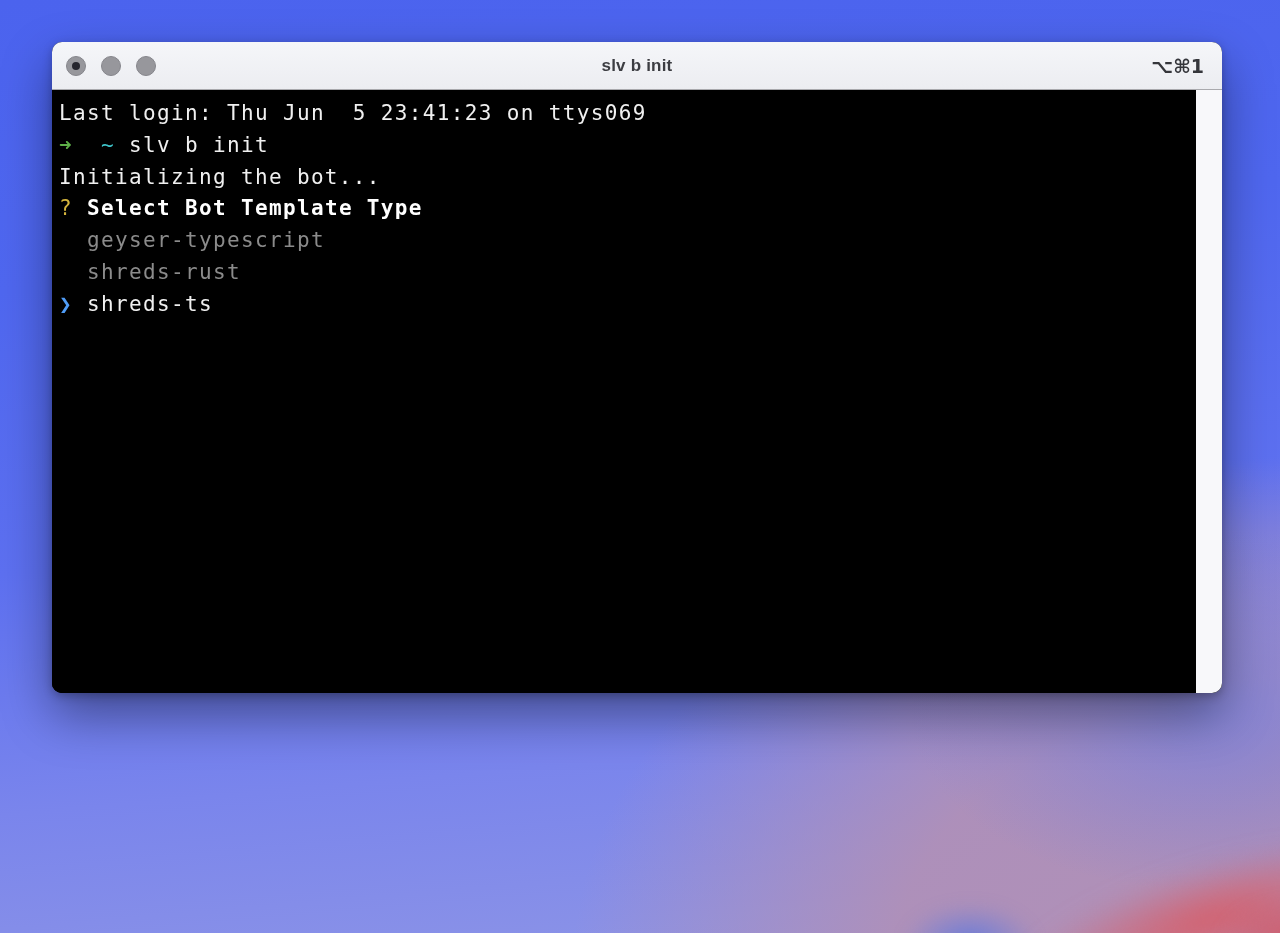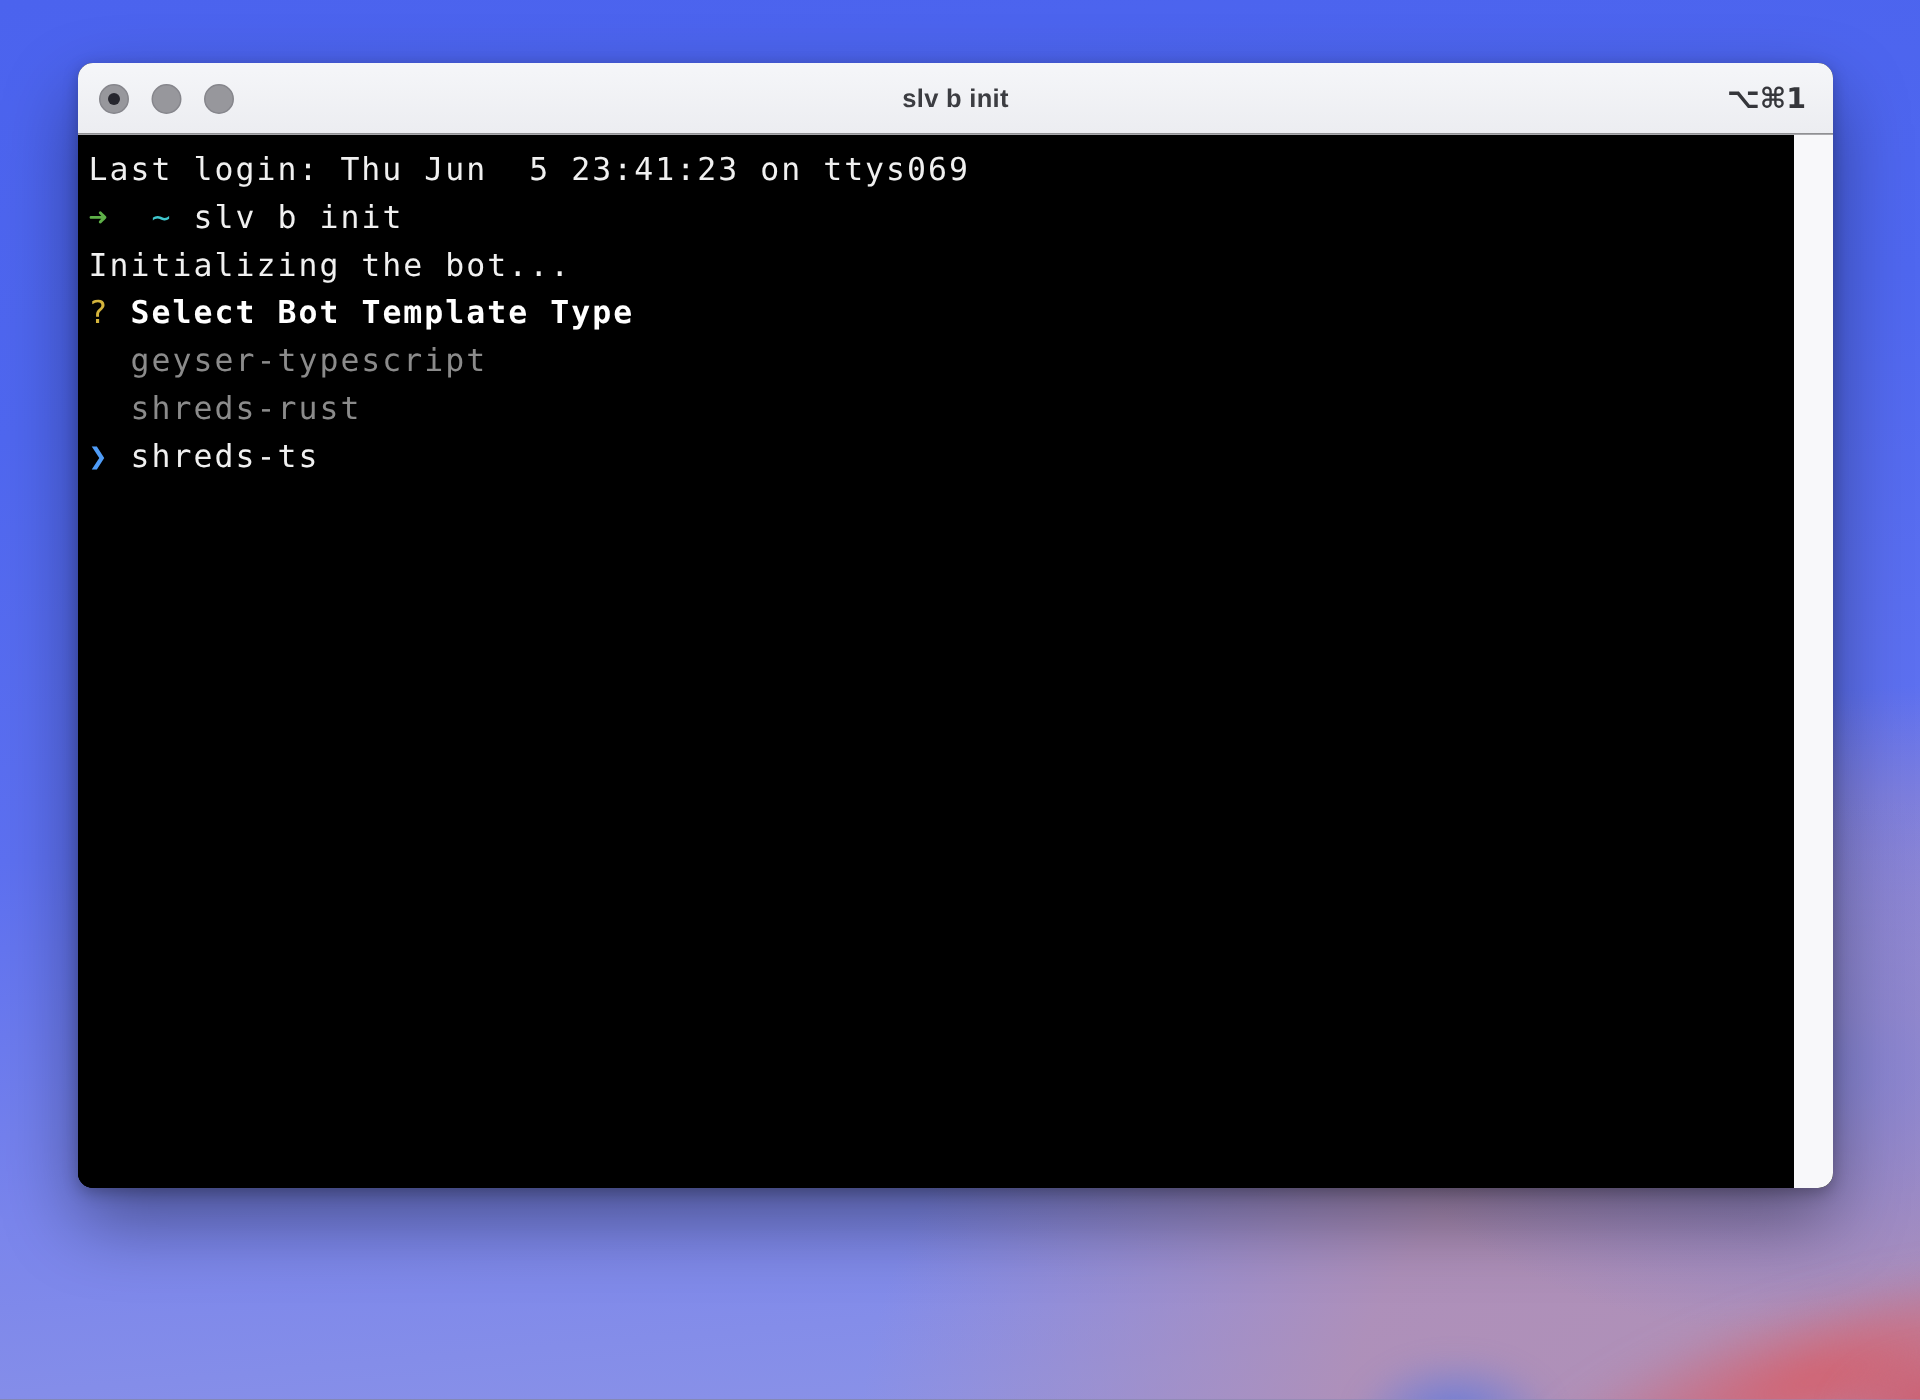--- a/index.html
+++ b/index.html
@@ -25,21 +25,21 @@
     filter: blur(8px);
   }
   .wave-blue {
     left: 880px; top: 890px; width: 180px; height: 110px;
     background: radial-gradient(closest-side, rgba(88,118,224,0.85), rgba(88,118,224,0) 75%);
     filter: blur(8px);
   }
 
   
   .window {
-    position: absolute; left: 52px; top: 42px; width: 1170px; height: 750px;
+    position: absolute; left: 52px; top: 42px; width: 1170px; height: 651px;
     border-radius: 10px; overflow: hidden;
     box-shadow: 0 22px 50px rgba(0,0,0,0.40), 0 3px 10px rgba(0,0,0,0.25);
     display: flex; flex-direction: column;
     background: #000;
   }
   .titlebar {
     height: 48px; flex: 0 0 48px;
     background: linear-gradient(#f5f6f9, #ecedf1);
     border-bottom: 1px solid #a9a9ad;
     display: flex; align-items: center;

